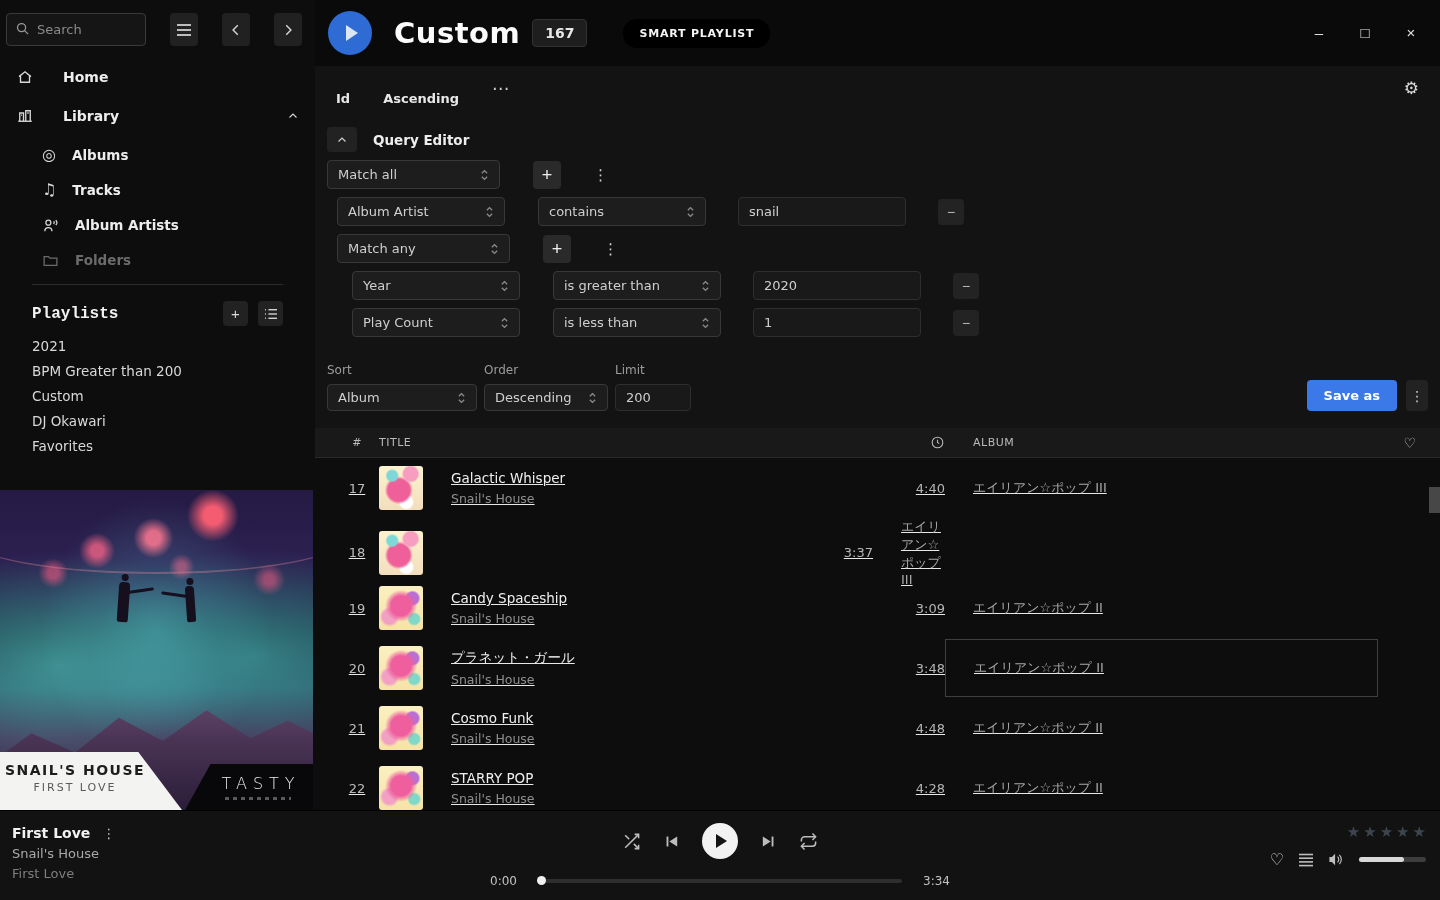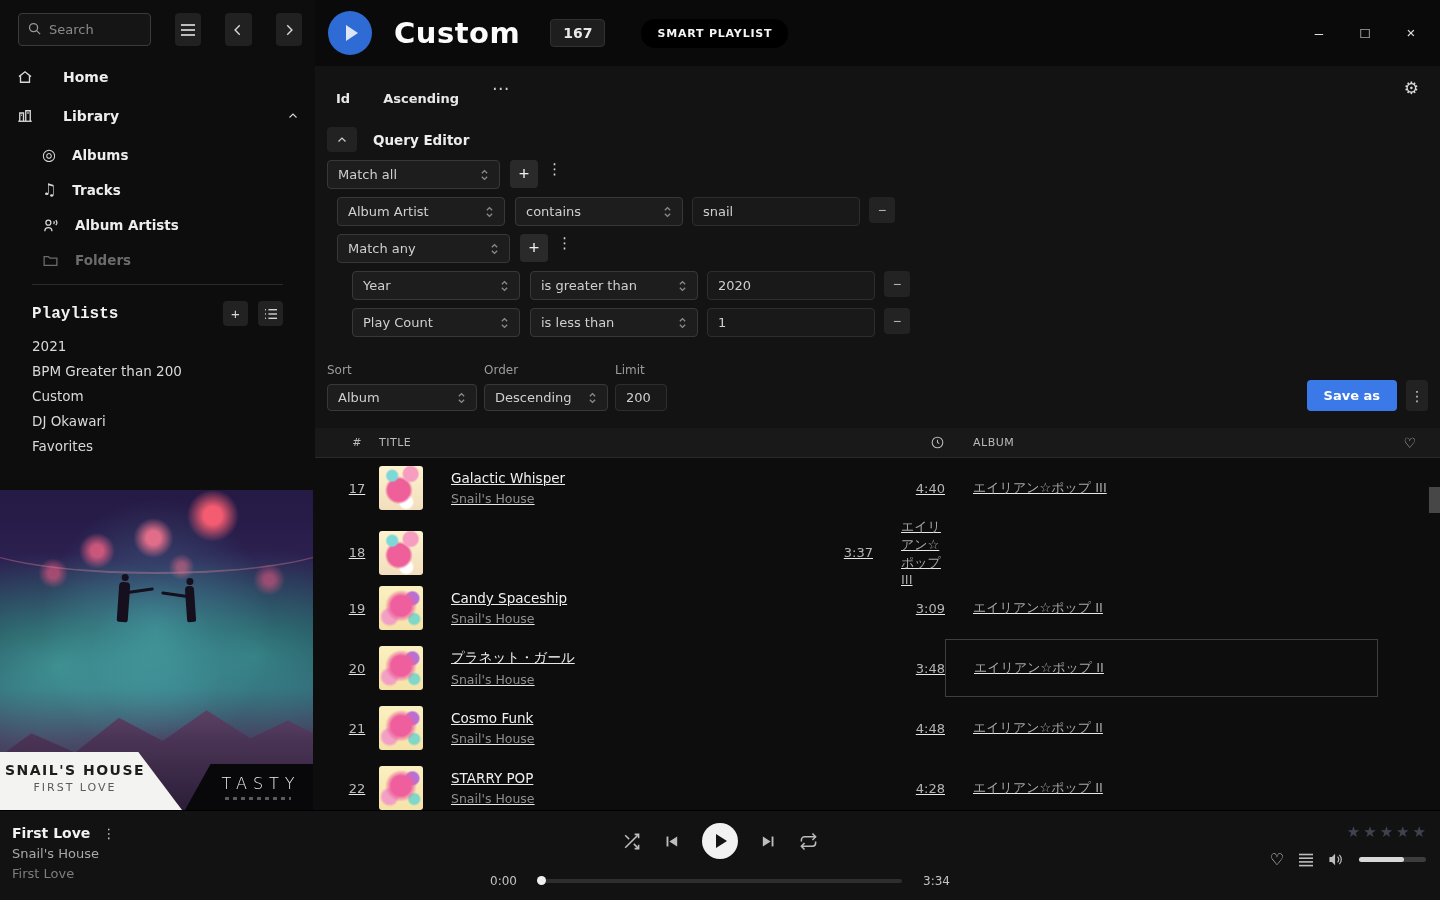--- a/index.html
+++ b/index.html
@@ -2,21 +2,21 @@
 <html><head>
 <meta charset="utf-8">
 <style>
   * { margin:0; padding:0; box-sizing:border-box; }
   html,body { background:#000; }
   body { font-family:"DejaVu Sans","Liberation Sans",sans-serif; color:#e8e8e8; }
   .app { position:relative; width:1440px; height:900px; background:#000; overflow:hidden; }
 
   
   .sidebar { position:absolute; left:0; top:0; width:315px; height:810px; background:#0d0d0d; overflow:hidden; }
-  .side-top { display:flex; gap:24px; padding:13px 13px 0 18px; }
+  .side-top { display:flex; gap:24px; padding:13px 13px 0 6px; }
   .search-box { position:relative; width:166px; height:33px; }
   .search-box input { width:100%; height:100%; background:#151515; border:1px solid #3a3a3a; border-radius:4px;
       color:#cfcfcf; font-size:13px; padding:0 8px 0 30px; outline:none; font-family:inherit; }
   .search-box input::placeholder { color:#8a8a8a; }
   .search-ic { position:absolute; left:9px; top:8px; color:#9a9a9a; }
   .sq-btn { width:33px; height:33px; background:#212121; border:none; border-radius:4px; color:#d8d8d8;
       display:flex; align-items:center; justify-content:center; cursor:pointer; }
 
   .side-nav { padding:20px 16px 0 16px; }
   .nav-item { display:flex; align-items:center; gap:29px; margin-bottom:17px; height:22px; cursor:pointer; }
@@ -74,21 +74,21 @@
   .wb-sub { width:66px; height:3px; margin-top:4px;
       background:repeating-linear-gradient(90deg,#5a5a5a 0 4px,transparent 4px 8px); }
 
   
   .main { position:absolute; left:315px; top:0; width:1125px; height:810px; background:#131313; }
   .main-header { position:relative; height:66px; background:#0a0a0a; display:flex; align-items:center; padding-left:13px; }
   .play-circle { width:44px; height:44px; border-radius:50%; background:#2e6bd4; border:none; cursor:pointer;
       display:flex; align-items:center; justify-content:center; }
   .play-circle .tri { width:0; height:0; border-left:12px solid #dce6f5; border-top:8px solid transparent; border-bottom:8px solid transparent; margin-left:3px; }
   .page-title { font-size:29px; font-weight:bold; color:#fbfbfb; margin-left:22px; letter-spacing:.5px; }
-  .count-badge { margin-left:30px; background:#1e1e1e; border:1px solid #313131; border-radius:4px;
+  .count-badge { margin-left:12px; background:#1e1e1e; border:1px solid #313131; border-radius:4px;
       color:#e8e8e8; font-size:14px; font-weight:bold; padding:5px 12px; }
   .type-badge { margin-left:36px; background:#000; border-radius:14px; color:#f5f5f5; font-size:11px;
       font-weight:bold; letter-spacing:.8px; padding:8px 16px; }
   .win-controls { position:absolute; right:6px; top:18px; display:flex; }
   .win-btn { width:46px; height:28px; background:transparent; border:none; color:#e0e0e0; font-size:15px; cursor:pointer; }
 
   .toolbar { display:flex; align-items:center; height:44px; padding:0 21px; }
   .tb-item { font-size:13px; font-weight:bold; color:#e8e8e8; margin-right:33px; cursor:pointer;margin-top:20px; }
   .tb-more { color:#cfcfcf; font-size:17px; letter-spacing:2px; cursor:pointer; }
   .toolbar .spacer { flex:1; }
@@ -98,40 +98,40 @@
   .qe { padding:0 12px; }
   .qe-head { display:flex; align-items:center; margin-top:17px; }
   .qe-collapse { width:30px; height:25px; background:#222; border:none; border-radius:4px; color:#cfcfcf;
       display:flex; align-items:center; justify-content:center; cursor:pointer; }
   .qe-title { font-size:13.5px; font-weight:bold; color:#ededed; margin-left:16px; }
 
   .sel { height:29px; background:#1d1d1d; border:1px solid #383838; border-radius:4px; color:#cfcfcf;
       font-size:13px; display:flex; align-items:center; padding:0 10px; cursor:pointer; }
   .sel .sel-lbl { flex:1; white-space:nowrap; overflow:hidden; }
   .sel .ud { color:#8a8a8a; display:flex; }
-  .qrow { display:flex; align-items:flex-start; margin-top:8px; }
+  .qrow { display:flex; align-items:center; margin-top:8px;gap:23px; }
   .w-group { width:173px; }
   .w-field { width:168px; margin-right:10px; }
   .w-op { width:168px; margin-right:9px; }
   .val-input { width:168px; height:29px; background:#191919; border:1px solid #2e2e2e; border-radius:4px;
       color:#cfcfcf; font-size:13px; padding:0 10px; outline:none; font-family:inherit; }
   .plus-btn { width:28px; height:28px; background:#2a2a2a; border:none; border-radius:4px; color:#efefef;
       font-size:18px; margin-left:10px; cursor:pointer; line-height:1; }
   .dots-btn { background:transparent; border:none; color:#d0d0d0; font-size:15px; margin-left:9px; cursor:pointer; }
   .minus-btn { width:26px; height:26px; background:#232323; border:none; border-radius:4px; color:#b9b9b9;
       font-size:14px; margin-left:9px; cursor:pointer; line-height:1; }
   .indent1 { padding-left:10px; }
   .indent2 { padding-left:25px; }
 
   .qe-footer { display:flex; align-items:flex-end; margin-top:26px; }
   .ffield { display:flex; flex-direction:column; margin-right:7px; }
   .ffield .flabel { font-size:12px; color:#9c9c9c; margin-bottom:7px; }
   .sel.w-sort { width:150px; height:27px; }
   .sel.w-order { width:124px; height:27px; }
-  .limit-input { width:52px; height:27px; background:#191919; border:1px solid #2e2e2e; border-radius:4px;
+  .limit-input { width:76px; height:27px; background:#191919; border:1px solid #2e2e2e; border-radius:4px;
       color:#cfcfcf; font-size:13px; padding:0 10px; outline:none; font-family:inherit; }
   .qe-footer .spacer { flex:1; }
   .save-btn { background:#3b78e8; border:none; border-radius:4px; color:#fff; font-weight:bold; font-size:13px;
       padding:8px 17px; cursor:pointer; font-family:inherit; }
   .save-dots { width:22px; height:31px; background:#222; border:none; border-radius:4px; color:#cfcfcf;
       font-size:14px; margin-left:9px; cursor:pointer; }
 
   
   .table { margin-top:17px; }
   .tgrid { display:grid; grid-template-columns:44px 58px 436px 72px 447px 36px; align-items:center; padding:0 12px 0 20px; }

